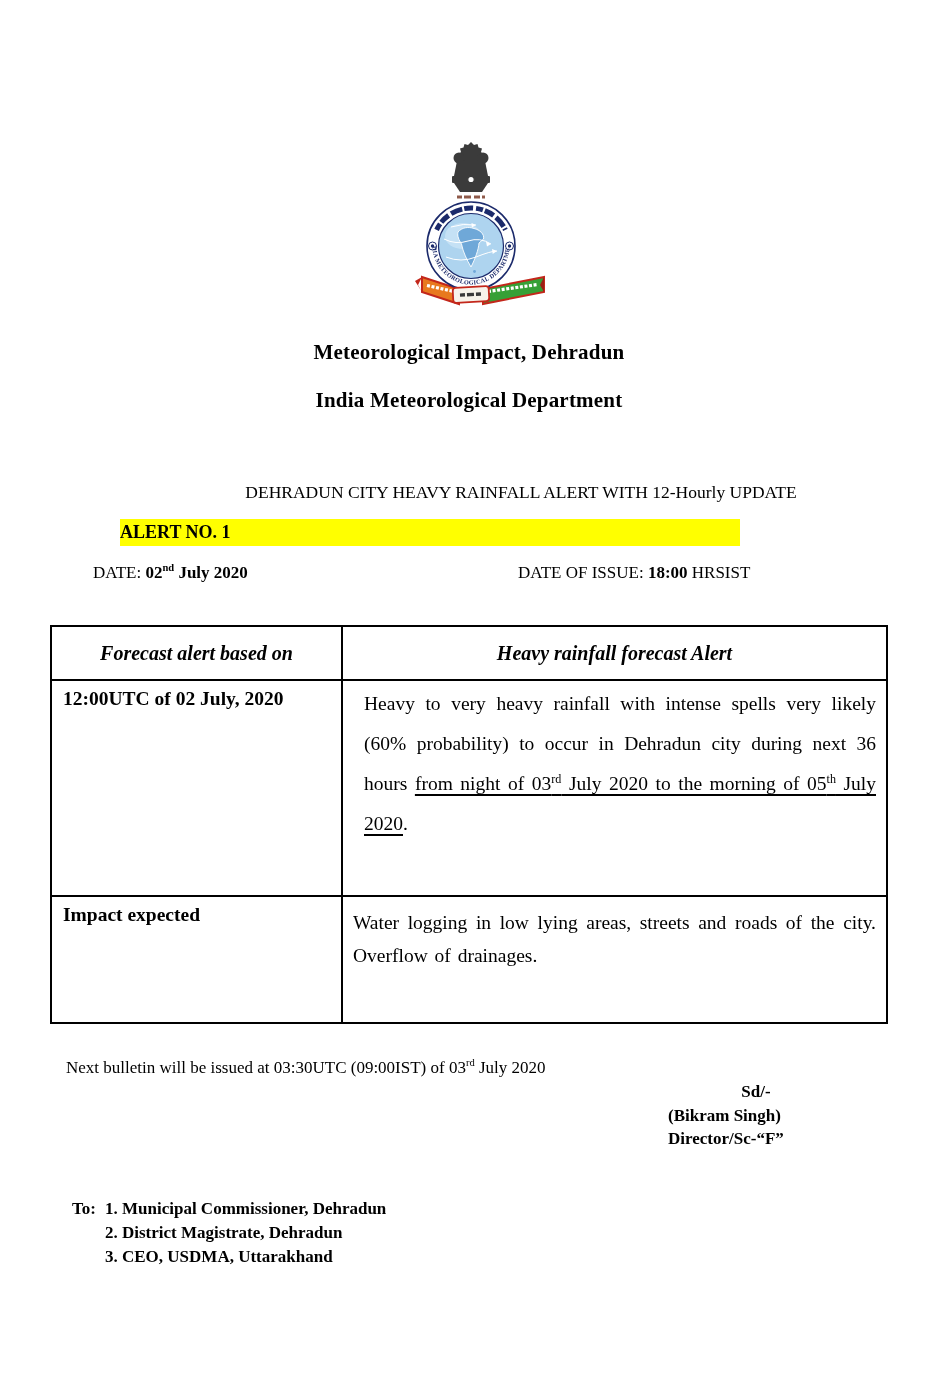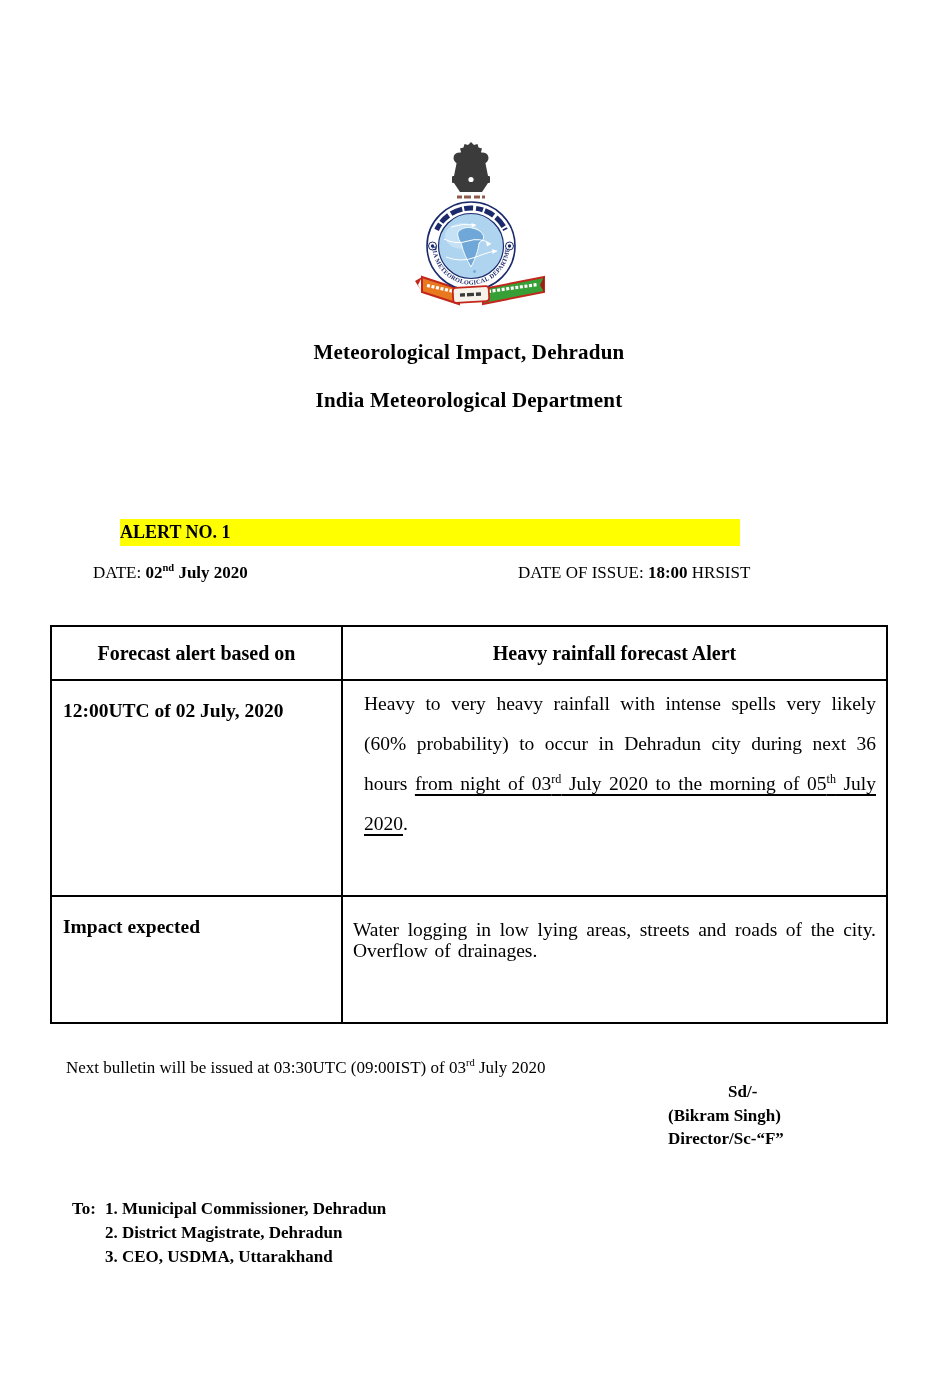--- a/index.html
+++ b/index.html
@@ -48,49 +48,49 @@
   }
   .alert-table th, .alert-table td {
     border:2px solid #000;
     vertical-align:top;
     font-size:19.5px;
   }
   .alert-table col.c1 { width:291px; }
   .alert-table th {
     font-size:20px; font-weight:bold;
     text-align:center; vertical-align:middle;
-    height:52px; line-height:26px; padding:0;
+    height:52px; line-height:26px; padding:0;font-style:italic;
   }
   .th-inner { max-width:210px; margin:0 auto; }
-  .cell-label { padding:18px 8px 0 10px; height:0;font-weight:bold; }
+  .cell-label { padding:6px 8px 0 10px; height:0;font-weight:bold; }
   .row-forecast td { height:212px; }
   .row-impact td { height:123px; }
   .cell-text {
     padding:2px 9px 0 9px;
     text-align:justify;
     word-spacing:2px;
   }
   .lh-double { line-height:40px;padding-left:20px; }
-  .lh-15 { line-height:21px; padding-top:21px; }
+  .lh-15 { line-height:33px; padding-top:8px; }
   .ul {
     text-decoration:underline;
     text-decoration-thickness:2px;
     text-underline-offset:4px;
   }
 
   
   .next-bulletin {
     position:absolute; top:1058px; left:66px;
     font-weight:normal; font-size:17px;
   }
   .signature {
     position:absolute; top:1080px; left:668px;
     font-weight:bold; font-size:17px; line-height:23.5px;
   }
-  .signature .indent { padding-left:60px; }
+  .signature .indent { padding-left:60px;text-align:center; }
   .to-block {
     position:absolute; top:1197px; left:72px;
     font-weight:bold; font-size:17px; line-height:24px;
     display:flex;
   }
   .to-label { width:33px; }
 </style>
 </head>
 <body>
 
@@ -157,20 +157,21 @@
       <g transform="rotate(-3 75 155)">
         <rect x="57" y="147" width="36" height="15" rx="3" fill="#f7f3ea" stroke="#c3271b" stroke-width="1.8"></rect>
         <path d="M64,154.5 H86" stroke="#3a3a3a" stroke-width="3.4" stroke-dasharray="5 2 7 2" fill="none"></path>
       </g>
     </svg>
   </div>
 
   <div class="org-line" style="top:340px;">Meteorological Impact, Dehradun</div>
   <div class="org-line" style="top:388px;">India Meteorological Department</div>
 
+  <div class="subject-line" style="top:482px;">DEHRADUN CITY HEAVY RAINFALL ALERT WITH 12-Hourly UPDATE</div>
 
   <div class="alert-banner" style="background:#ffff00;">ALERT NO. 1</div>
 
   <div class="date-row">
     <span class="date-item" style="left:93px;"><span>DATE: </span><span class="b"><span>02</span><span class="sup">nd</span><span> July 2020</span></span></span>
     <span class="date-item" style="left:518px;"><span>DATE OF ISSUE: </span><span class="b">18:00</span><span> HRSIST</span></span>
   </div>
 
   <table class="alert-table">
     <colgroup>

